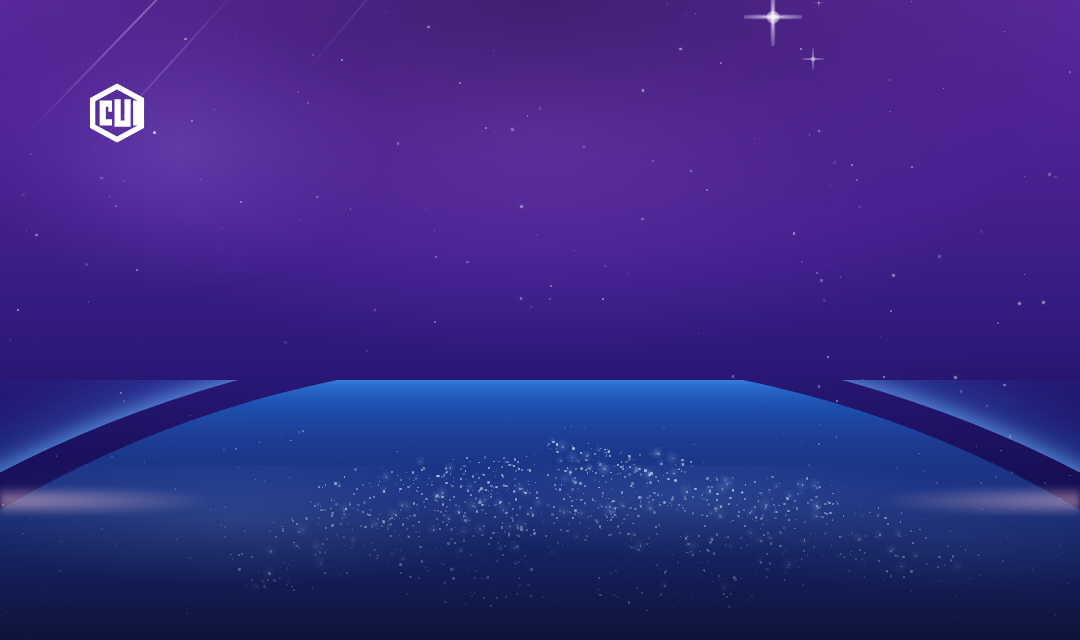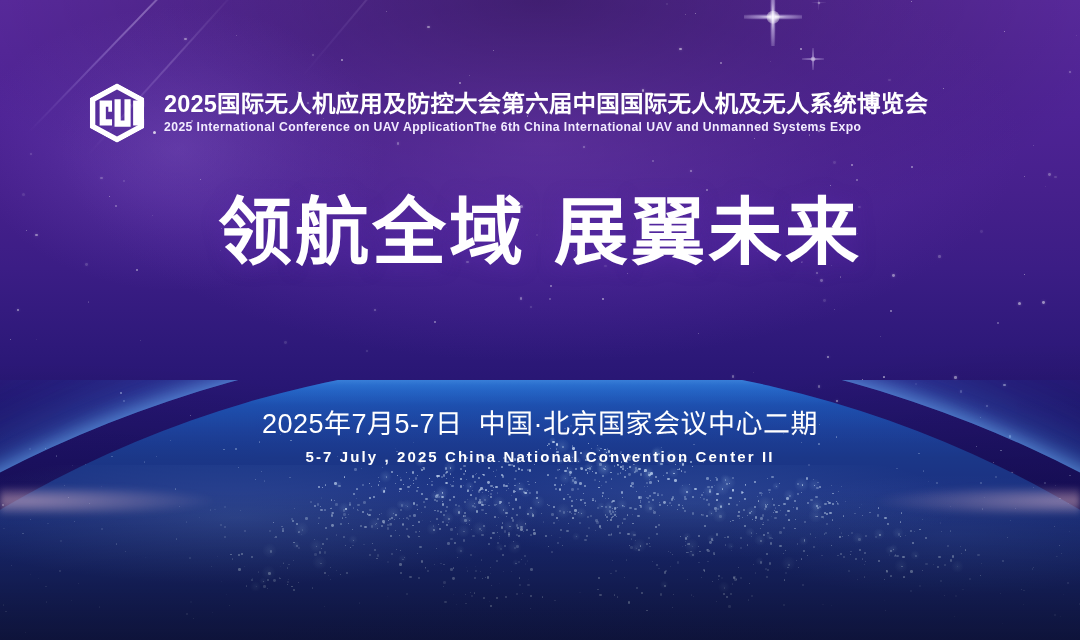--- a/index.html
+++ b/index.html
@@ -2050,32 +2050,19 @@
 
           <path d="M22,30 L42,30 L42,40 L32,40 L32,60 L42,60 L42,48 L36,48 L36,40 L42,40 L42,70 L22,70 Z" fill="#ffffff"></path>
 
           <path d="M46,28 L56,28 L56,62 L62,62 L62,28 L72,28 L72,72 L46,72 Z" fill="#ffffff"></path>
 
           <path d="M76,30 L96,30 L96,40 L86,40 L86,60 L96,60 L96,70 L76,70 Z" fill="#ffffff"></path>
         </g>
       </svg>
       <span class="logo-dot"></span>
     </div>
-    <div class="header-text">
-      <div class="header-cn">2025国际无人机应用及防控大会第六届中国国际无人机及无人系统博览会</div>
-      <div class="header-en">2025 International Conference on UAV ApplicationThe 6th China International UAV and Unmanned Systems Expo</div>
-    </div>
   </div>
 
   <div class="hero">
-    <div class="hero-cn">
-      <span>领航全域</span><span class="gap"></span><span>展翼未来</span>
-    </div>
   </div>
 
-  <div class="meta">
-    <div class="meta-cn">
-      <span>2025年7月5-7日</span><span class="gap"></span><span>中国·北京国家会议中心二期</span>
-    </div>
-    <div class="meta-en">5-7 July , 2025 China National Convention Center II</div>
-  </div>
 
 </div>
 
 </body></html>

